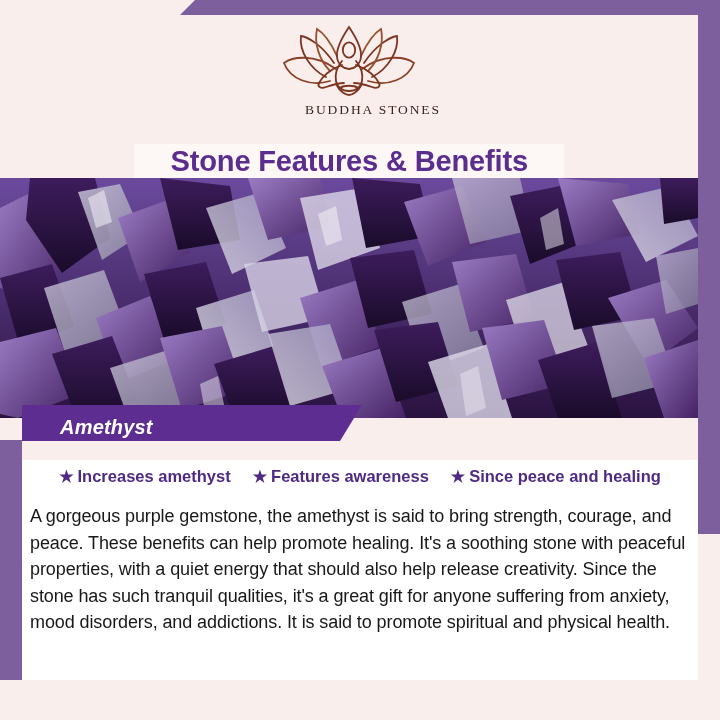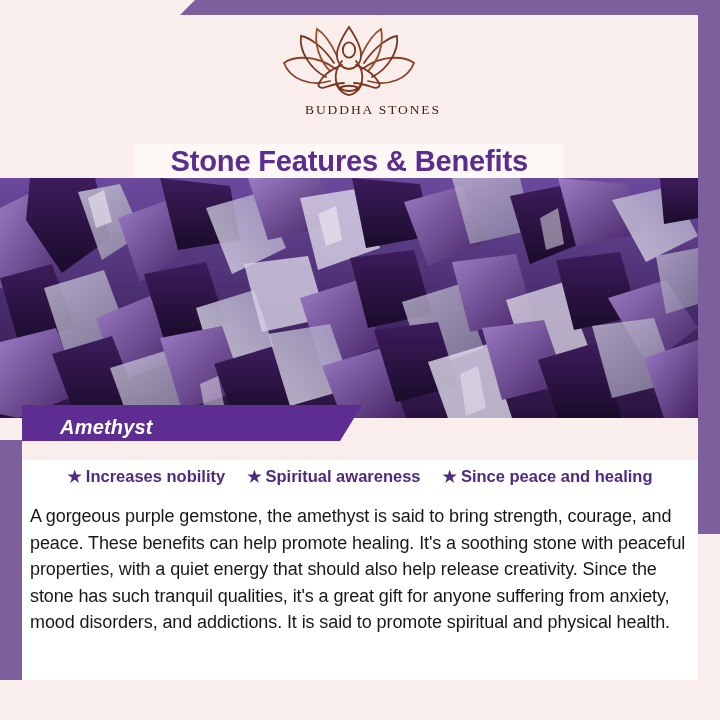--- a/index.html
+++ b/index.html
@@ -257,25 +257,25 @@
 <div class="stone-band">
   <span class="stone-band-label">Amethyst</span>
 </div>
 
 <div class="content">
   <div class="pink-strip"></div>
 
   <div class="benefits">
     <div class="benefit">
       <span class="star">★</span>
-      <span>Increases nobility</span>
+      <span>Increases amethyst</span>
     </div>
     <div class="benefit">
       <span class="star">★</span>
-      <span>Spiritual awareness</span>
+      <span>Features awareness</span>
     </div>
     <div class="benefit">
       <span class="star">★</span>
       <span>Since peace and healing</span>
     </div>
   </div>
 
   <p class="paragraph">A gorgeous purple gemstone, the amethyst is said to bring strength, courage, and peace. These benefits can help promote healing. It's a soothing stone with peaceful properties, with a quiet energy that should also help release creativity. Since the stone has such tranquil qualities, it's a great gift for anyone suffering from anxiety, mood disorders, and addictions. It is said to promote spiritual and physical health.</p>
 </div>
 

